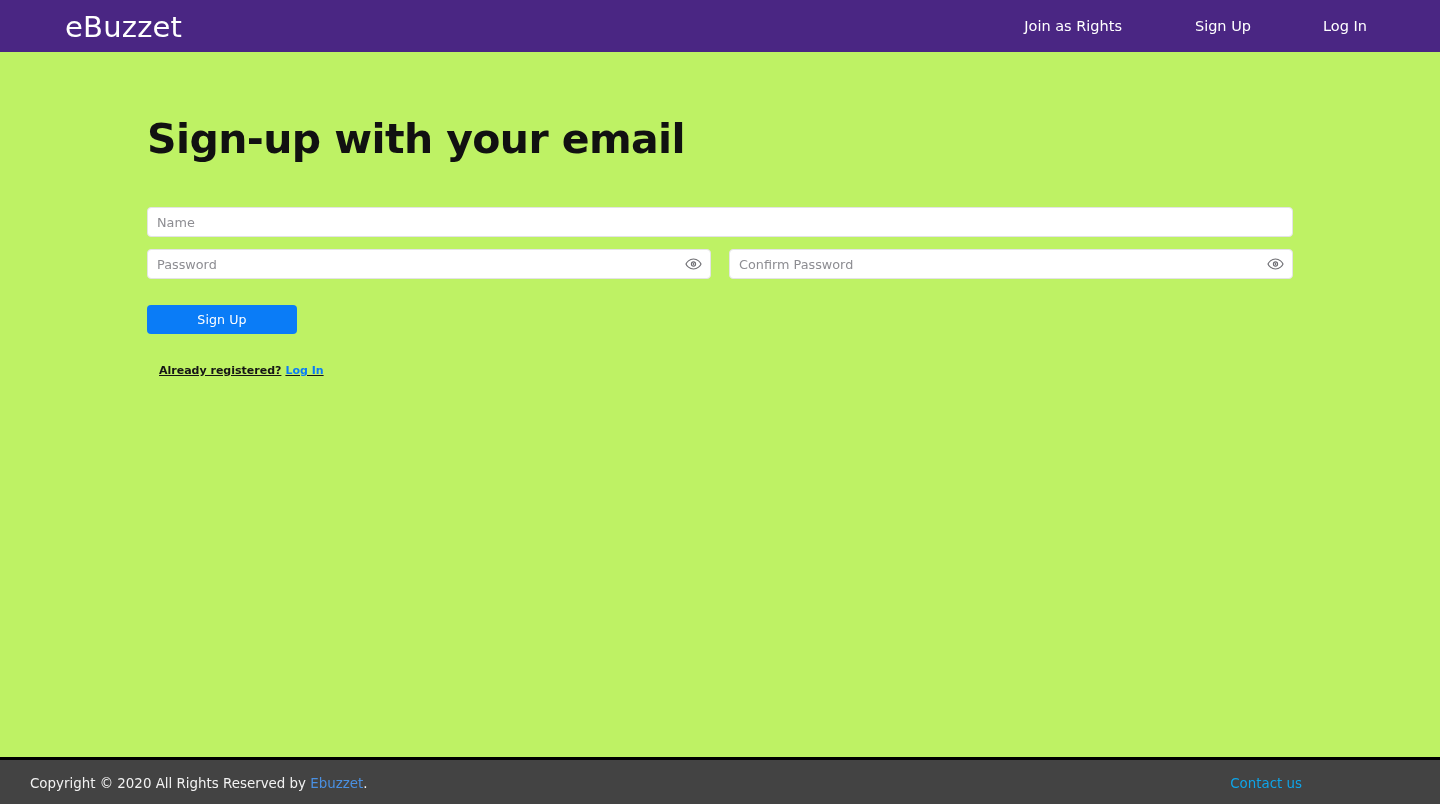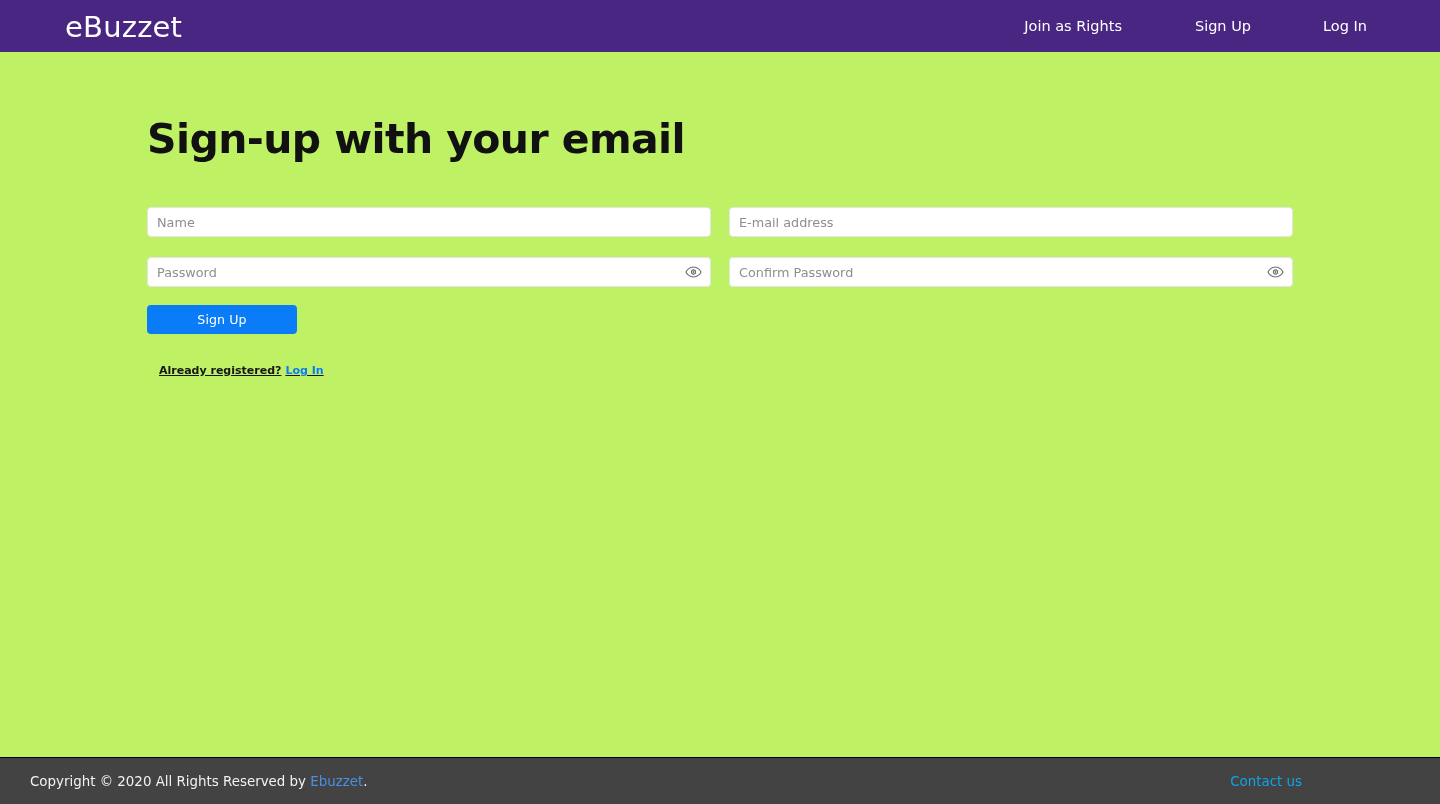--- a/index.html
+++ b/index.html
@@ -86,21 +86,21 @@
 
   .form-grid {
     position: absolute;
     left: 147px;
     top: 155px;
     width: 1146px;
   }
   .row {
     display: flex;
     gap: 18px;
-    margin-bottom: 20px;
+    margin-bottom: 12px;
   }
   .field {
     position: relative;
     flex: 1 1 0;
     width: 564px;
   }
   .field input {
     width: 100%;
     height: 30px;
     border: 1px solid #e3e3e5;
@@ -174,21 +174,21 @@
   }
 
   
   .footer {
     position: absolute;
     left: 0;
     top: 757px;
     width: 1440px;
     height: 47px;
     background: #434343;
-    border-top: 1px solid #000000;
+    border-top: 3px solid #000000;
   }
   .footer-left {
     position: absolute;
     left: 30px;
     top: 15px;
     font-family: "DejaVu Sans", sans-serif;
     font-size: 13.4px;
     line-height: 18px;
     color: #f2f2f2;
     white-space: nowrap;
@@ -227,23 +227,20 @@
 
   <div class="main">
 
     <h1 class="page-title">Sign-up with your email</h1>
 
     <div class="form-grid">
 
       <div class="row">
         <div class="field">
           <input type="text" placeholder="Name" style="">
-        </div>
-        <div class="field">
-          <input type="text" placeholder="E-mail address" style="">
         </div>
       </div>
 
       <div class="row">
         <div class="field has-eye">
           <input type="text" placeholder="Password" style="">
           <button class="eye-btn">
             <span>
               <svg width="17" height="12" viewBox="0 0 17 12" fill="none" aria-hidden="true">
                 <path d="M8.5 1C4.4 1 1.6 4.2 1 6c.6 1.8 3.4 5 7.5 5s6.9-3.2 7.5-5c-.6-1.8-3.4-5-7.5-5z" stroke="#6e6e73" stroke-width="1.1" fill="none"></path>

